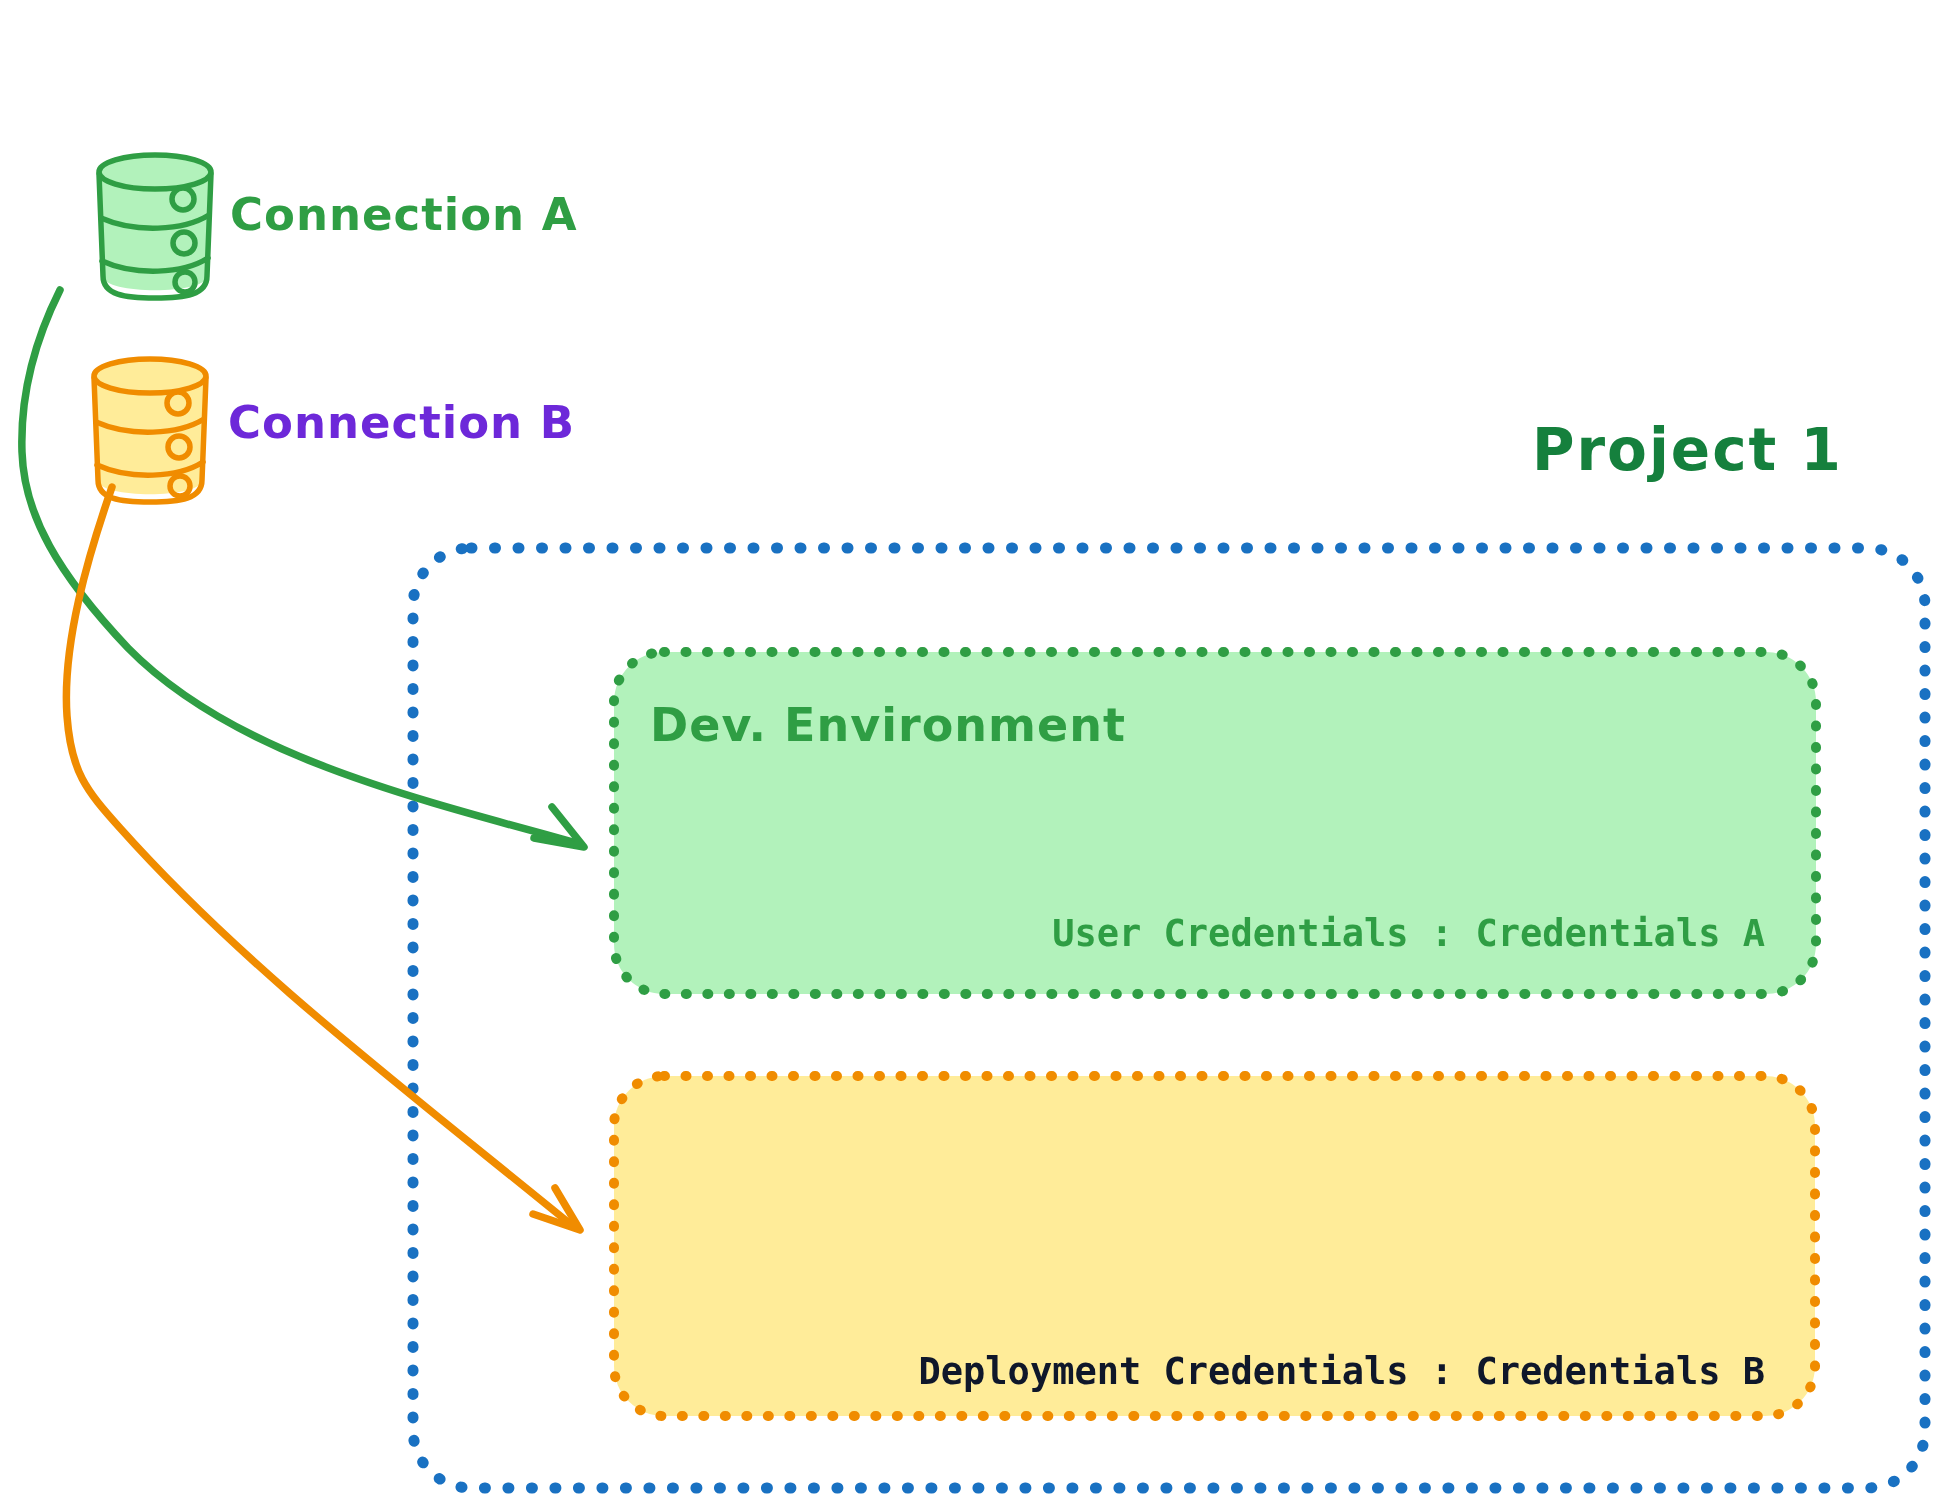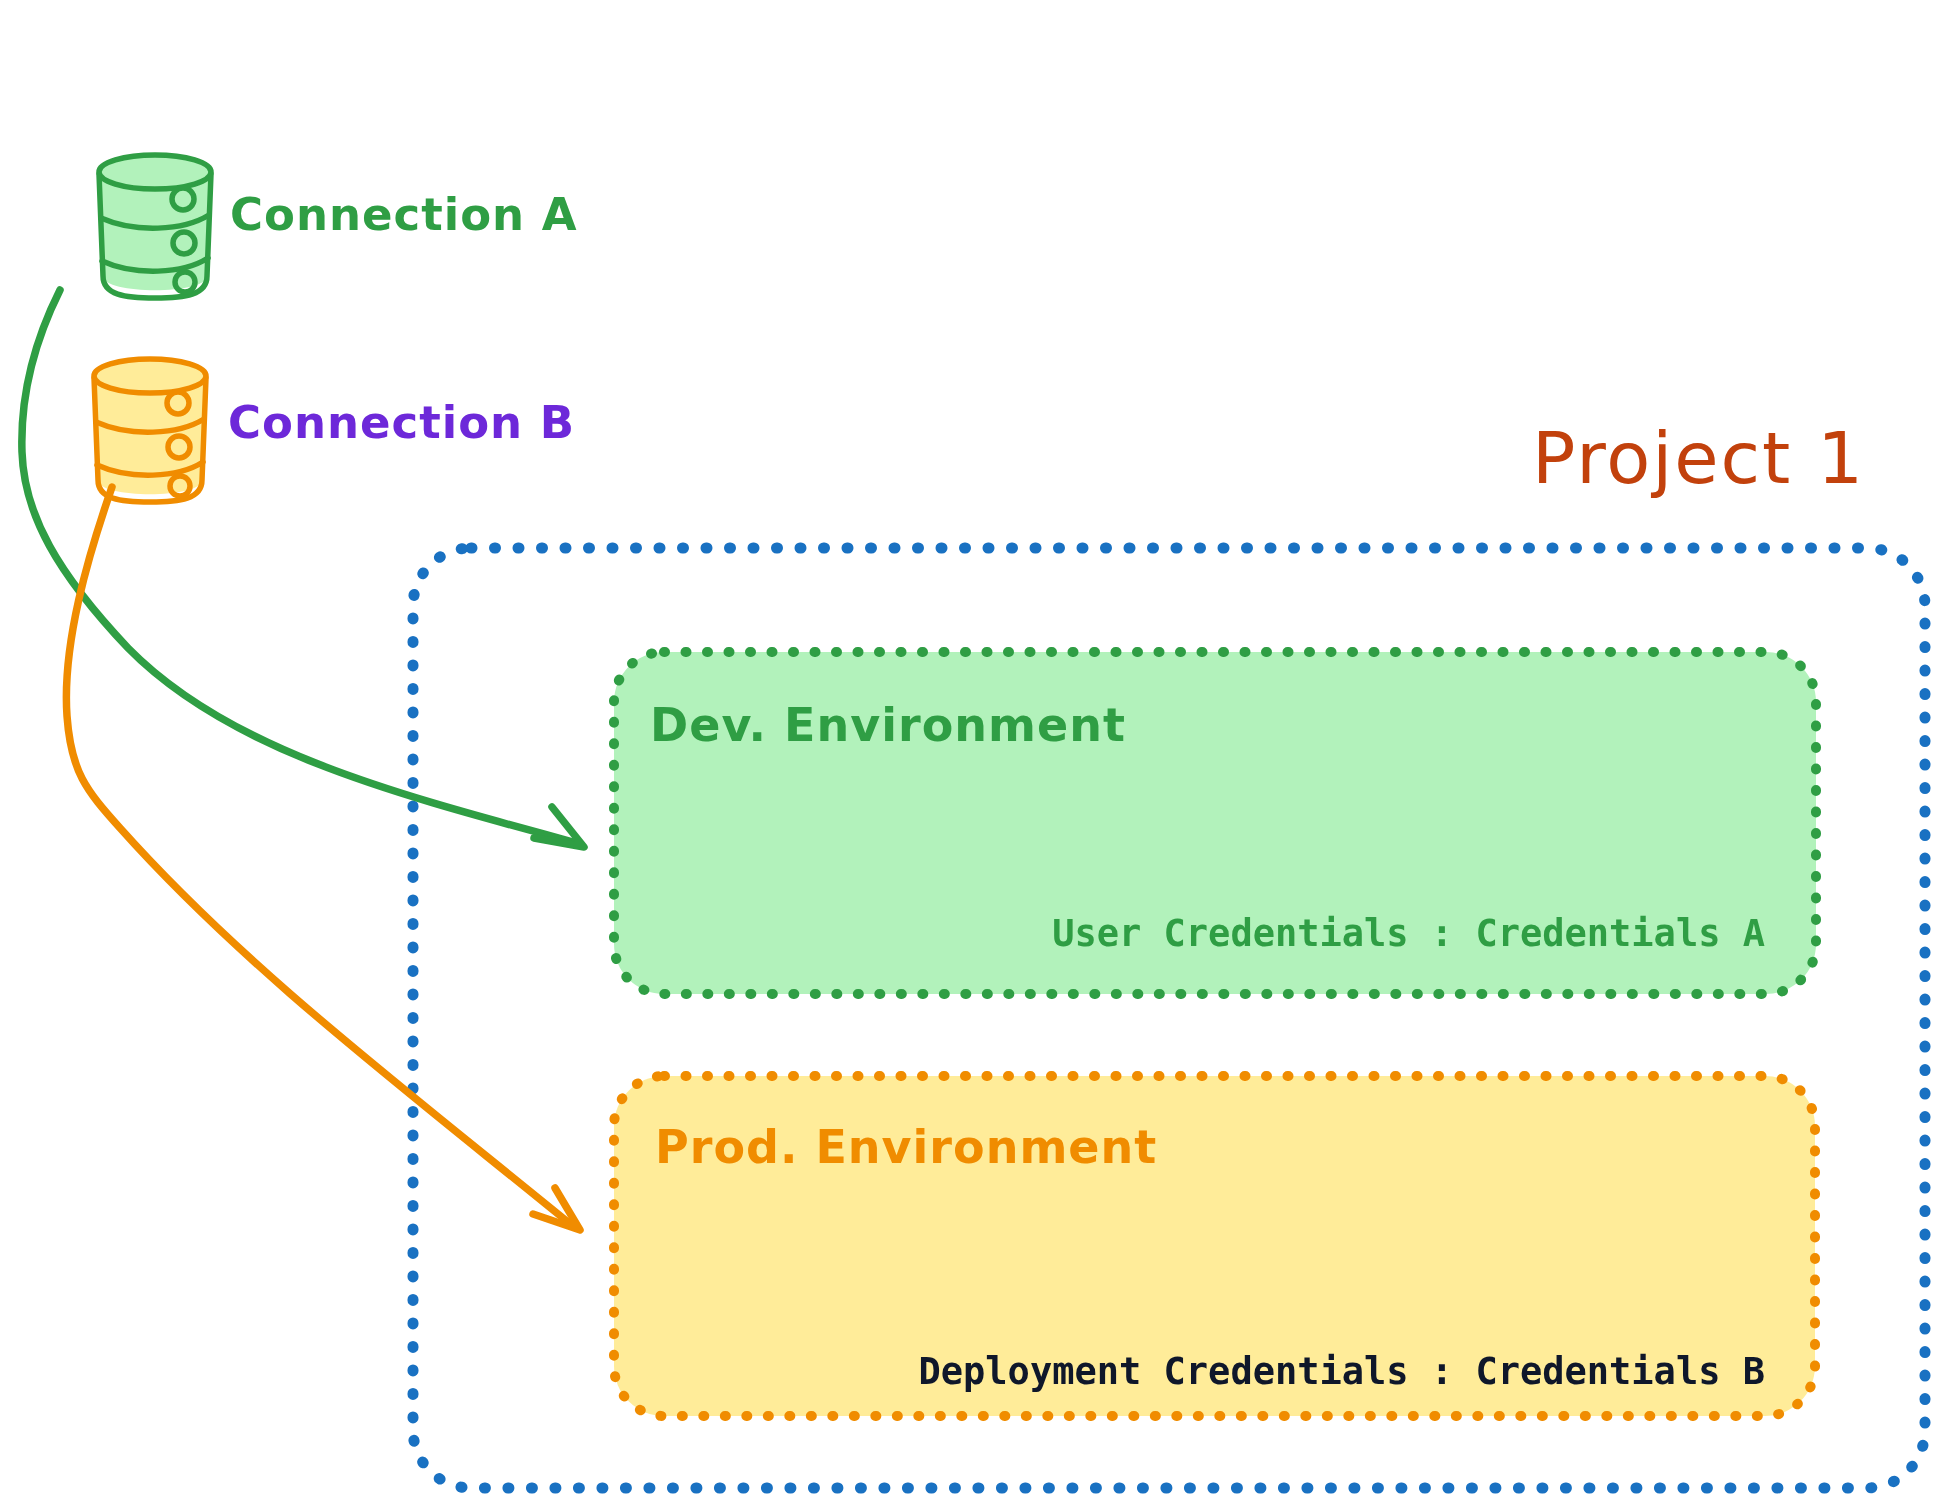--- a/index.html
+++ b/index.html
@@ -16,22 +16,22 @@
   .title-main {
     left: 86px; top: 24px;
     font-size: 54px; font-weight: bold; letter-spacing: 2px;
     color: #1e1e1e;
   }
   .conn-label { font-size: 45px; font-weight: bold; letter-spacing: 1px; }
   .conn-a { left: 230px; top: 188px; color: #2f9e44; }
   .conn-b { left: 228px; top: 396px; color: #6d28d9; }
   .project-title {
     left: 1532px; top: 416px;
-    font-size: 72px; font-weight: normal; letter-spacing: 2px;
-    color: #c2410c;
+    font-size: 58px; font-weight: bold; letter-spacing: 2px;
+    color: #15803d;
   }
   .env-title { font-size: 46px; font-weight: bold; letter-spacing: 1px; }
   .dev-title  { left: 650px; top: 698px;  color: #2f9e44; }
   .prod-title { left: 655px; top: 1120px; color: #f08c00; }
   .cred {
     font-family: "DejaVu Sans Mono", "Liberation Mono", monospace;
     font-size: 37px; font-weight: 700;
   }
   .dev-cred  { right: 183px; top: 912px;  color: #2f9e44; }
   .prod-cred { right: 183px; top: 1350px; color: #0f172a; }
@@ -97,16 +97,15 @@
 
 
   <div class="label conn-label conn-a">Connection A</div>
   <div class="label conn-label conn-b">Connection B</div>
 
   <div class="label project-title">Project 1</div>
 
   <div class="label env-title dev-title">Dev. Environment</div>
   <div class="label cred dev-cred">User Credentials : Credentials A</div>
 
-  <div class="label env-title prod-title">Prod. Environment</div>
   <div class="label cred prod-cred">Deployment Credentials : Credentials B</div>
 
 </div>
 
 </body></html>

